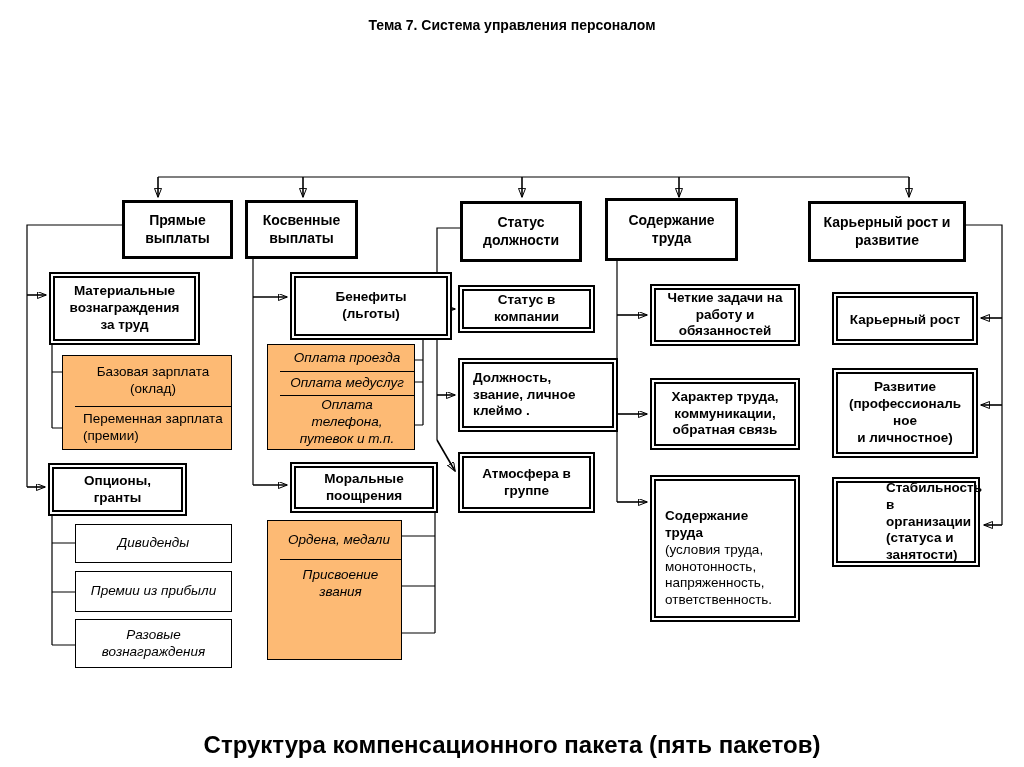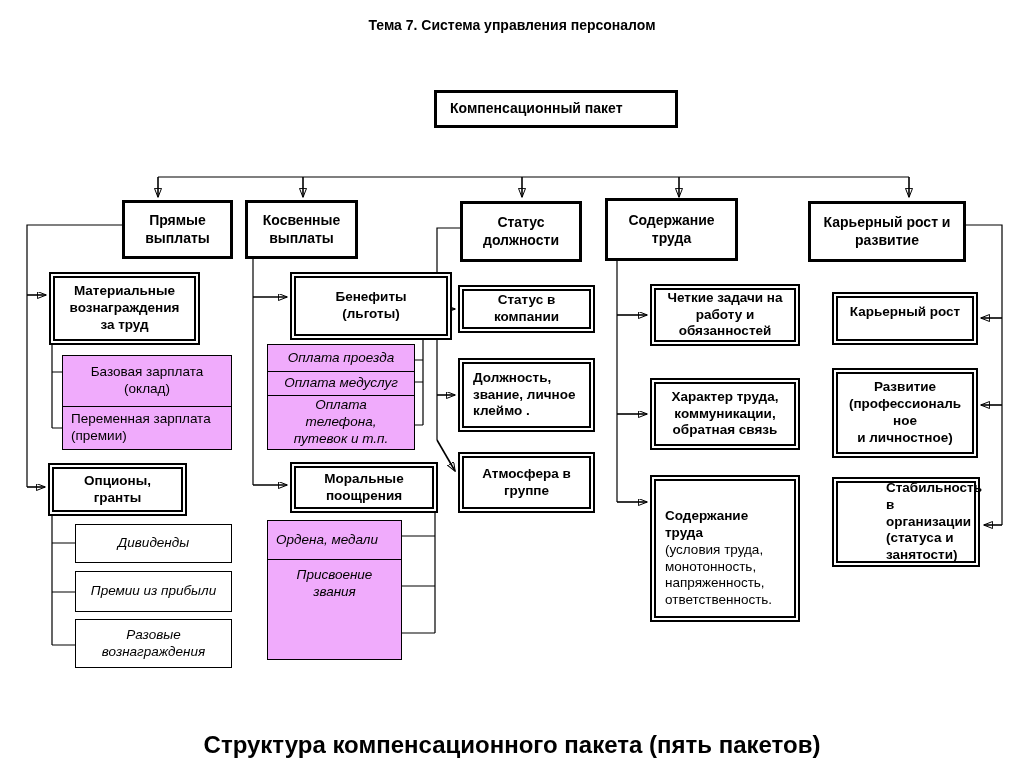--- a/index.html
+++ b/index.html
@@ -14,23 +14,23 @@
   .lbl{position:absolute;font-size:14px;font-style:italic;text-align:center;}
   .box{position:absolute;background:#fff;box-sizing:border-box;
        display:flex;align-items:center;justify-content:center;
        text-align:center;white-space:pre-line;line-height:1.25;font-size:13.5px;}
   .hdr{border:3px solid #000;font-weight:bold;font-size:14px;}
   .dbl{border:6px double #000;font-weight:bold;}
   .thin{border:1.4px solid #000;}
   .it{font-style:italic;}
   .left{justify-content:flex-start;text-align:left;
         padding-left:9px;padding-right:4px;}
-  .topal{align-items:flex-start;padding-top:6px;}
-  .cells{position:absolute;background:#f0abfc;border:1.4px solid #000;
-         box-sizing:border-box;display:flex;flex-direction:column;}
+  .topal{align-items:flex-start;padding-top:14px;}
+  .cells{position:absolute;background:#fdba74;border:1.4px solid #000;
+         box-sizing:border-box;display:flex;flex-direction:column;padding-left:12px;}
   .cell{box-sizing:border-box;display:flex;align-items:center;justify-content:center;
         border-top:1.4px solid #000;font-size:13.5px;font-style:italic;
         white-space:pre-line;text-align:center;line-height:1.25;}
   .cell:first-child{border-top:none;}
   .cell.grow{flex:1;}
   .cell.left{justify-content:flex-start;text-align:left;padding-left:8px;}
   .wires{position:absolute;left:0;top:0;pointer-events:none;}
   .wires path,.wires line{stroke:#000;fill:none;}
   .rail{stroke-width:1.2;}
   .arr{stroke-width:1.6;}
@@ -79,21 +79,20 @@
 
     <path class="rail" d="M966,225 H1002 V525"></path>
     <line class="arr" x1="1002" y1="318" x2="981" y2="318" marker-end="url(#ah)"></line>
     <line class="arr" x1="1002" y1="405" x2="981" y2="405" marker-end="url(#ah)"></line>
     <line class="arr" x1="1002" y1="525" x2="984" y2="525" marker-end="url(#ah)"></line>
   </svg>
 
   <div class="ttl">Тема 7. Система управления персоналом</div>
   <div class="cap">Структура компенсационного пакета (пять пакетов)</div>
 
-  <div class="box hdr left" style="left:434px;top:90px;width:244px;height:38px;padding-left:13px;">Компенсационный пакет</div>
 
   <div class="box hdr" style="left:122px;top:200px;width:111px;height:59px;">Прямые
 выплаты</div>
   <div class="box hdr" style="left:245px;top:200px;width:113px;height:59px;">Косвенные
 выплаты</div>
   <div class="box hdr" style="left:460px;top:201px;width:122px;height:61px;">Статус
 должности</div>
   <div class="box hdr" style="left:605px;top:198px;width:133px;height:63px;">Содержание
 труда</div>
   <div class="box hdr" style="left:808px;top:201px;width:158px;height:61px;">Карьерный рост и
@@ -127,21 +126,21 @@
   <div class="box dbl" style="left:290px;top:462px;width:148px;height:51px;">Моральные
 поощрения</div>
   <div class="cells" style="left:267px;top:520px;width:135px;height:140px;">
     <div class="cell left" style="height:38px;">Ордена, медали</div>
     <div class="cell" style="height:48px;">Присвоение
 звания</div>
   </div>
 
   <div class="box dbl" style="left:458px;top:285px;width:137px;height:48px;">Статус в
 компании</div>
-  <div class="box dbl left" style="left:458px;top:358px;width:137px;height:74px;">Должность,
+  <div class="box dbl left" style="left:458px;top:358px;width:160px;height:74px;">Должность,
 звание, личное
 клеймо .</div>
   <div class="box dbl" style="left:458px;top:452px;width:137px;height:61px;">Атмосфера в
 группе</div>
 
   <div class="box dbl" style="left:650px;top:284px;width:150px;height:62px;">Четкие задачи на
 работу и
 обязанностей</div>
   <div class="box dbl" style="left:650px;top:378px;width:150px;height:72px;">Характер труда,
 коммуникации,

